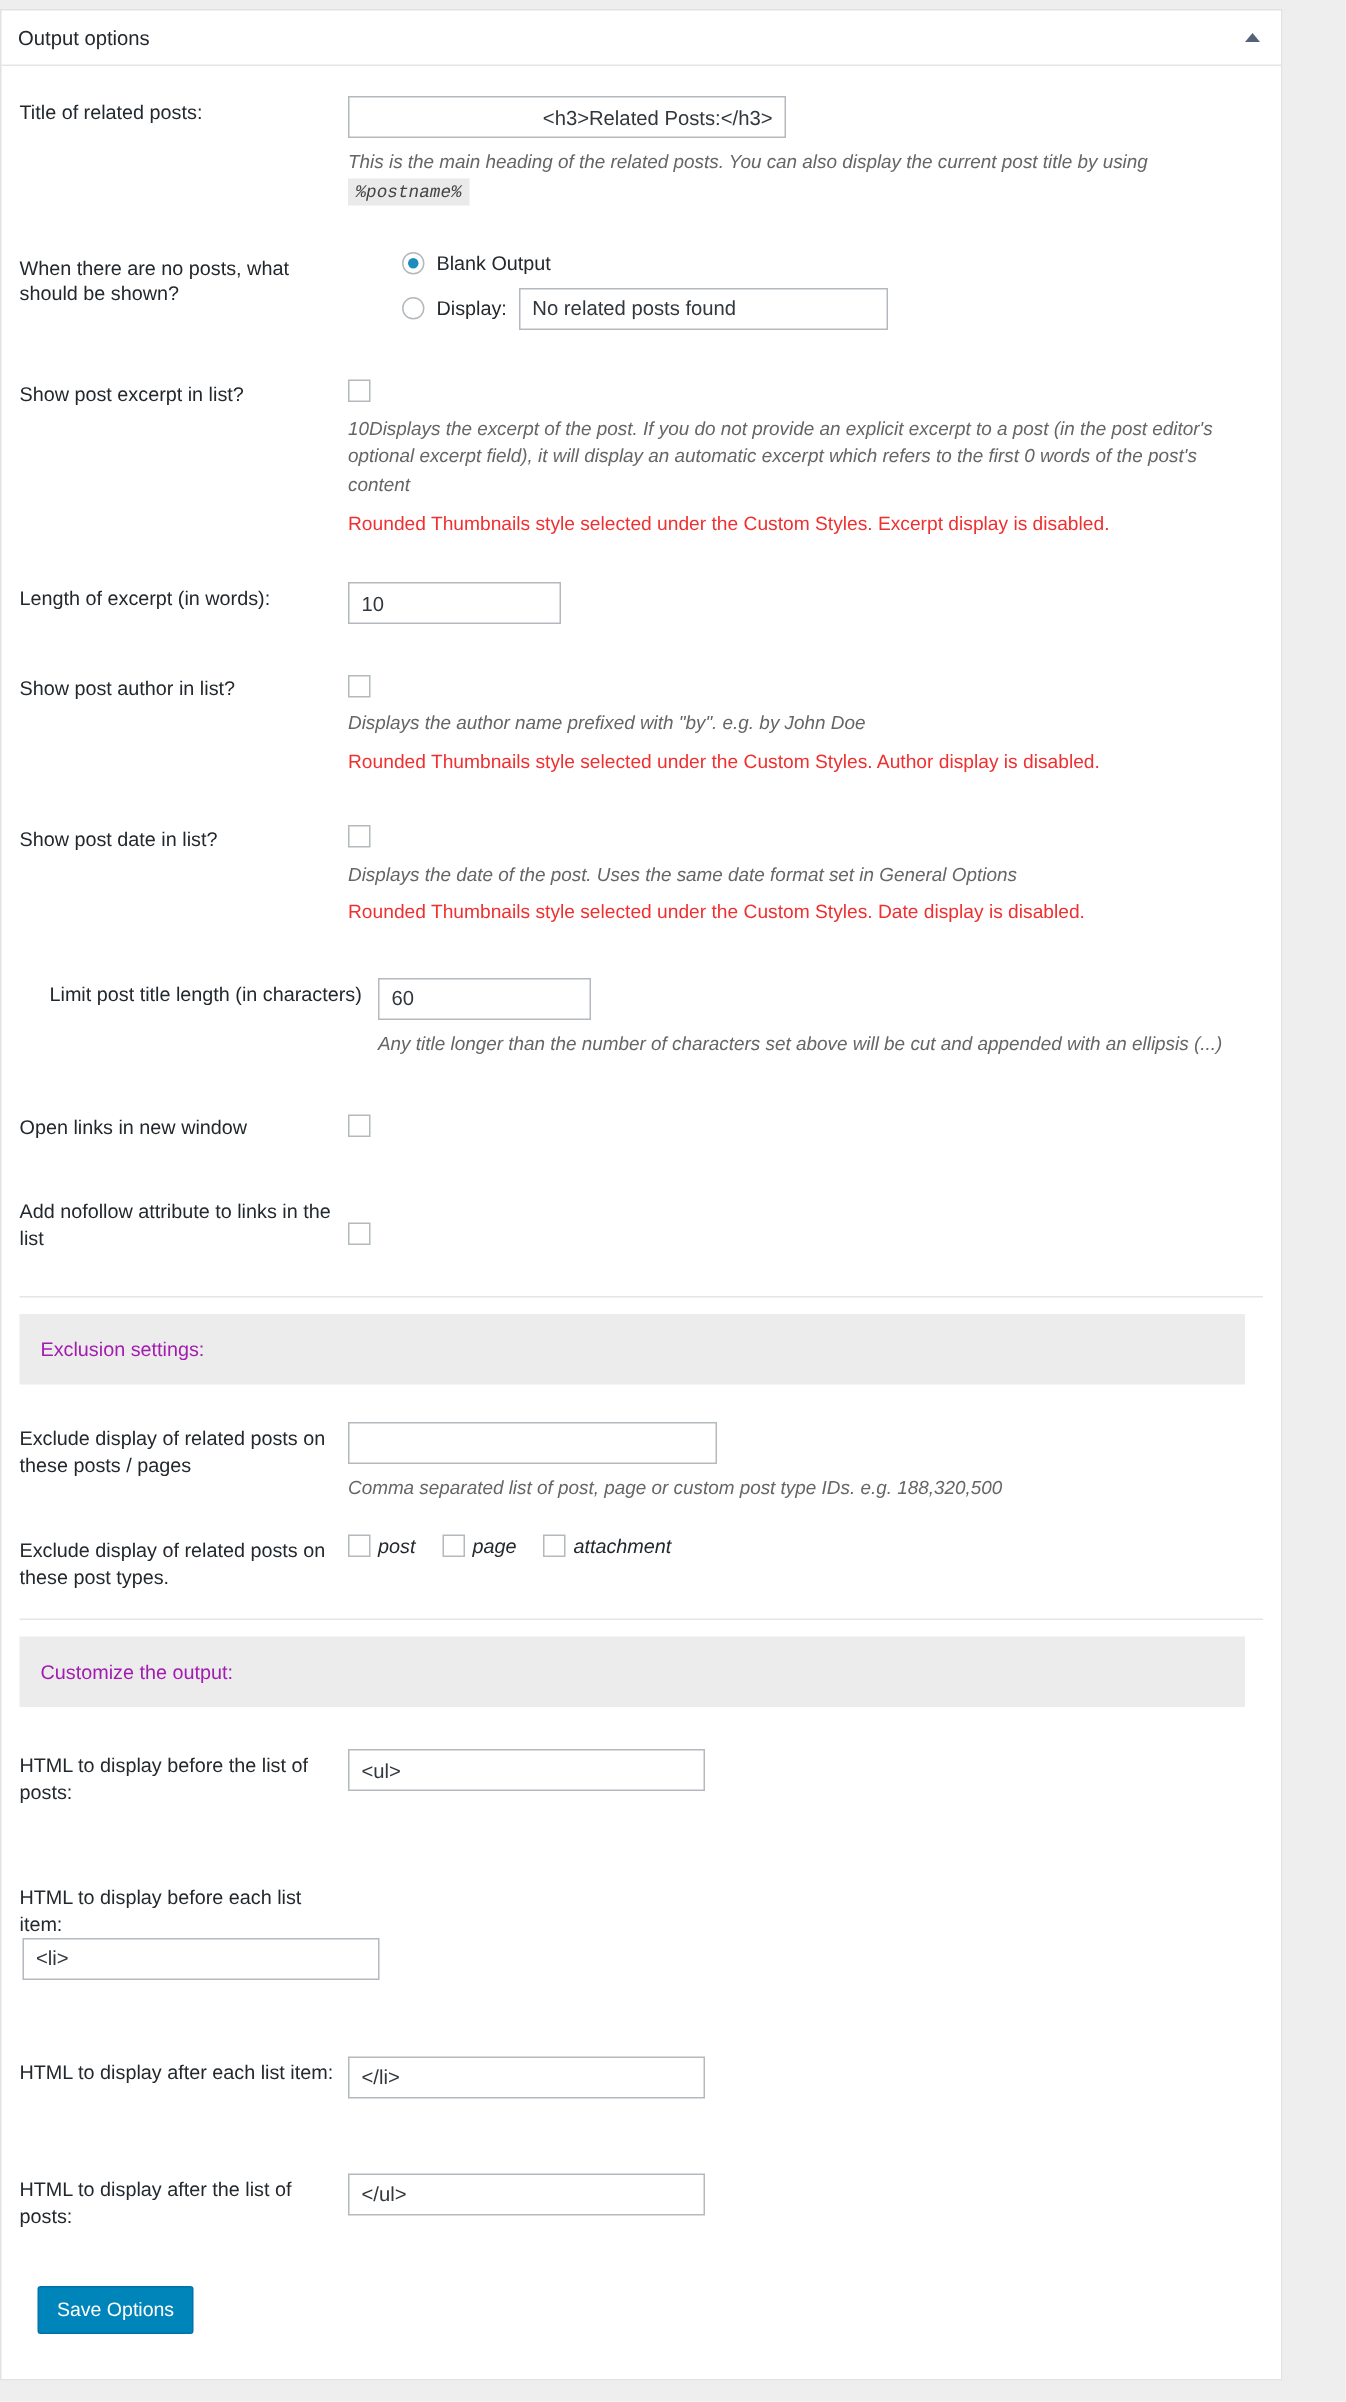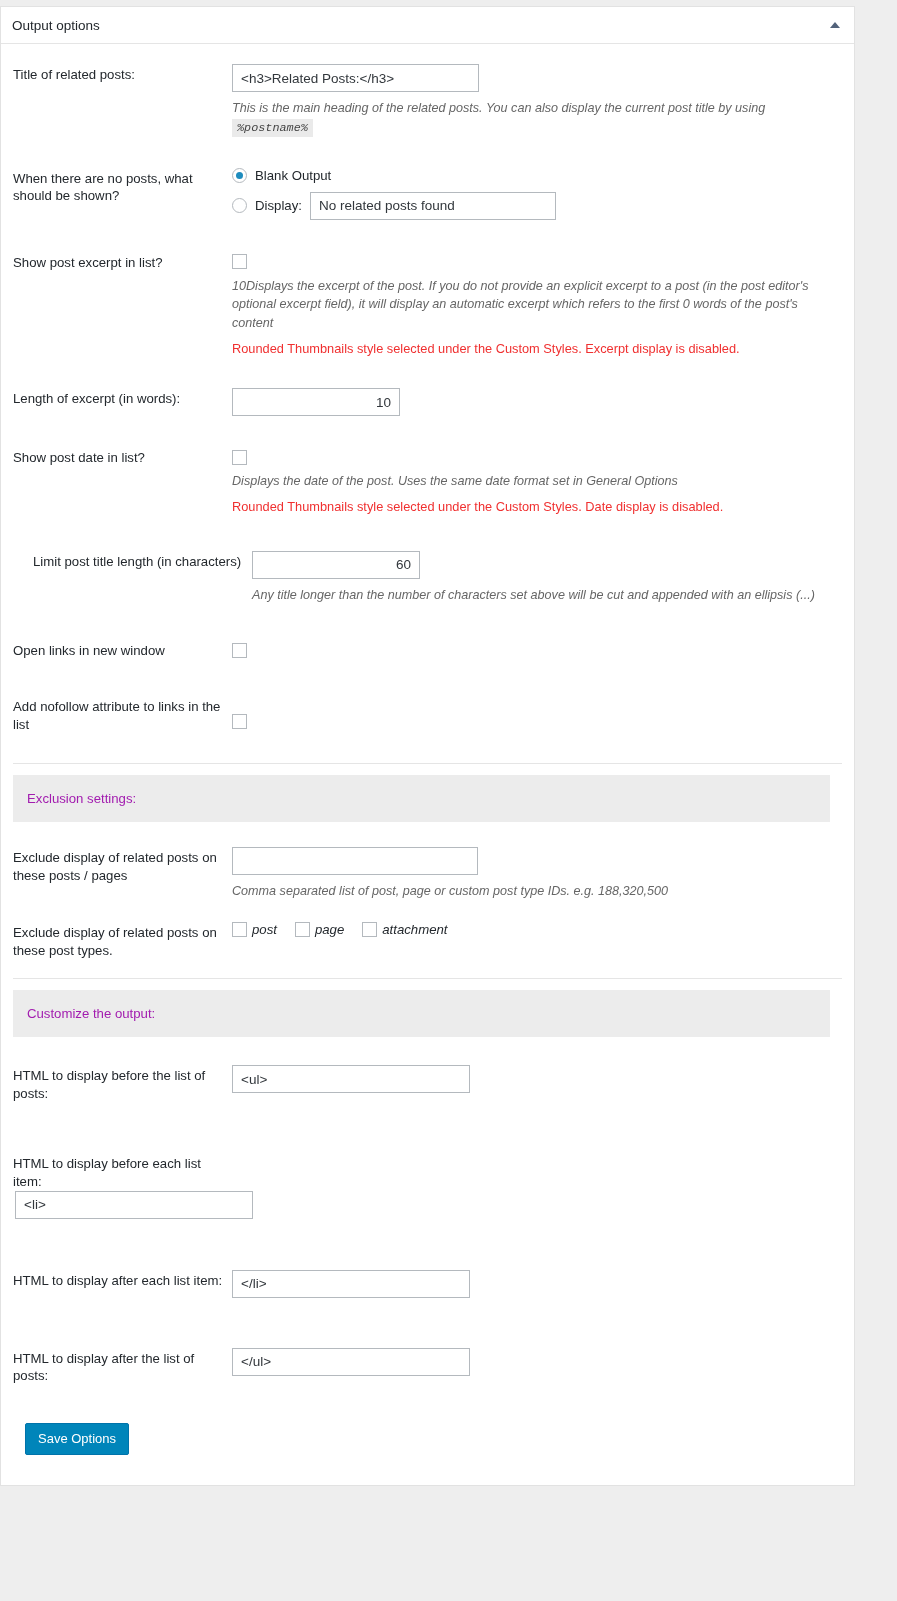--- a/index.html
+++ b/index.html
@@ -73,23 +73,23 @@
     box-sizing: border-box;
     border: 1px solid #b4b9be;
     background: #fff;
     font-family: "Liberation Sans", sans-serif;
     font-size: 13.5px;
     color: #32373c;
     padding: 4px 8px;
     height: 28px;
     outline: none;
   }
-  .inp-title   { width: 247px; }
+  .inp-title   { width: 292px; text-align: right; }
   .inp-display { width: 246px; height: 27px; }
-  .inp-num     { width: 168px; text-align: right; }
+  .inp-num     { width: 142px; }
   .inp-exclude { width: 246px; }
   .inp-html    { width: 238px; }
 
   .desc {
     font-style: italic;
     font-size: 12.6px;
     color: #666;
     line-height: 1.5;
     margin: 7px 0 0 0;
   }
@@ -202,21 +202,21 @@
       <div class="label-col">Title of related posts:</div>
       <div class="field-col">
         <input class="inp-title" type="text" value="&lt;h3&gt;Related Posts:&lt;/h3&gt;" style="">
         <p class="desc">
           <span>This is the main heading of the related posts. You can also display the current post title by using</span>
           <span class="code">%postname%</span>
         </p>
       </div>
     </div>
 
-    <div class="row" style="padding-top:30px;">
+    <div class="row" style="padding-top:30px;gap:36px;">
       <div class="label-col">When there are no posts, what should be shown?</div>
       <div class="field-col">
         <div class="radio-line">
           <span class="rb checked"></span>
           <span>Blank Output</span>
         </div>
         <div class="radio-line">
           <span class="rb"></span>
           <span>Display:</span>
           <input class="inp-display" type="text" value="No related posts found" style="">
@@ -233,20 +233,28 @@
       </div>
     </div>
 
     <div class="row" style="padding-top:30px;">
       <div class="label-col">Length of excerpt (in words):</div>
       <div class="field-col">
         <input class="inp-num" type="text" value="10" style="">
       </div>
     </div>
 
+    <div class="row" style="padding-top:32px;">
+      <div class="label-col">Show post author in list?</div>
+      <div class="field-col">
+        <span class="cb"></span>
+        <p class="desc">Displays the author name prefixed with "by". e.g. by John Doe</p>
+        <p class="warn">Rounded Thumbnails style selected under the Custom Styles. Author display is disabled.</p>
+      </div>
+    </div>
 
     <div class="row" style="padding-top:31px;">
       <div class="label-col">Show post date in list?</div>
       <div class="field-col">
         <span class="cb"></span>
         <p class="desc">Displays the date of the post. Uses the same date format set in General Options</p>
         <p class="warn">Rounded Thumbnails style selected under the Custom Styles. Date display is disabled.</p>
       </div>
     </div>
 

